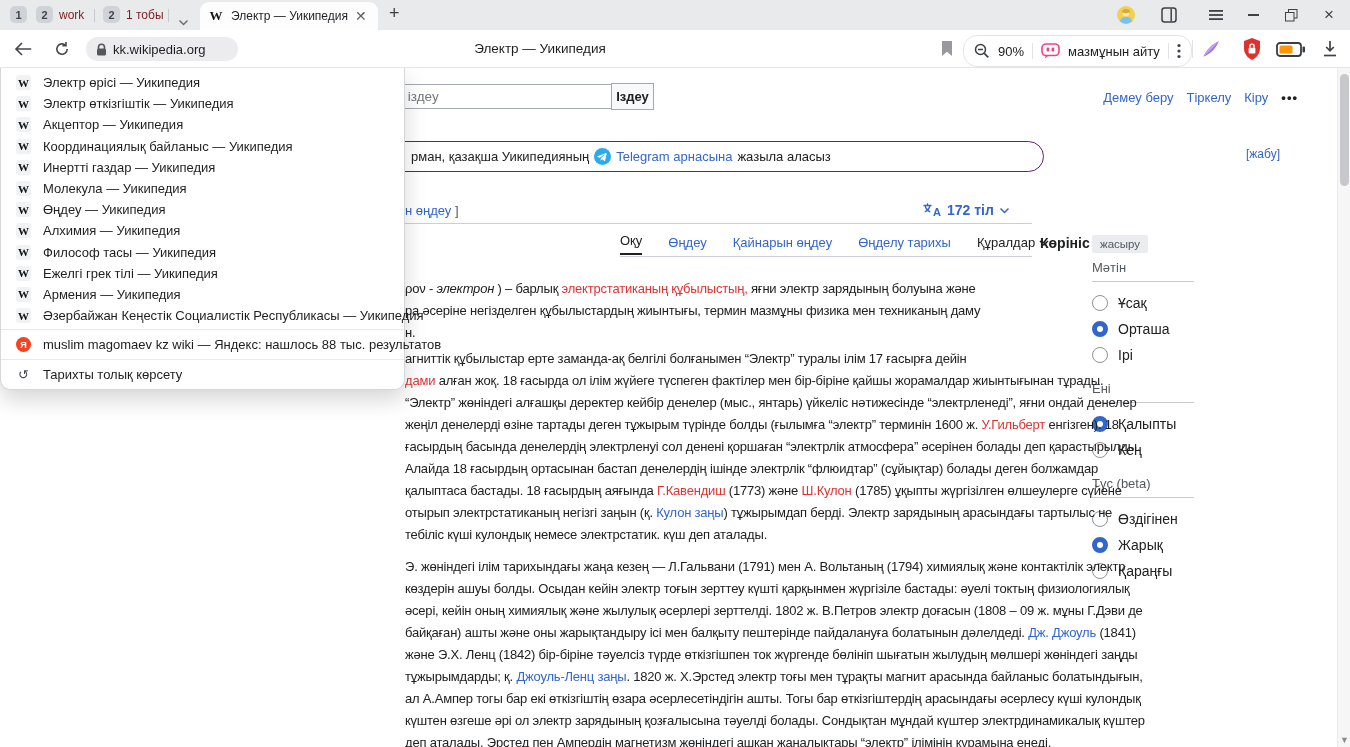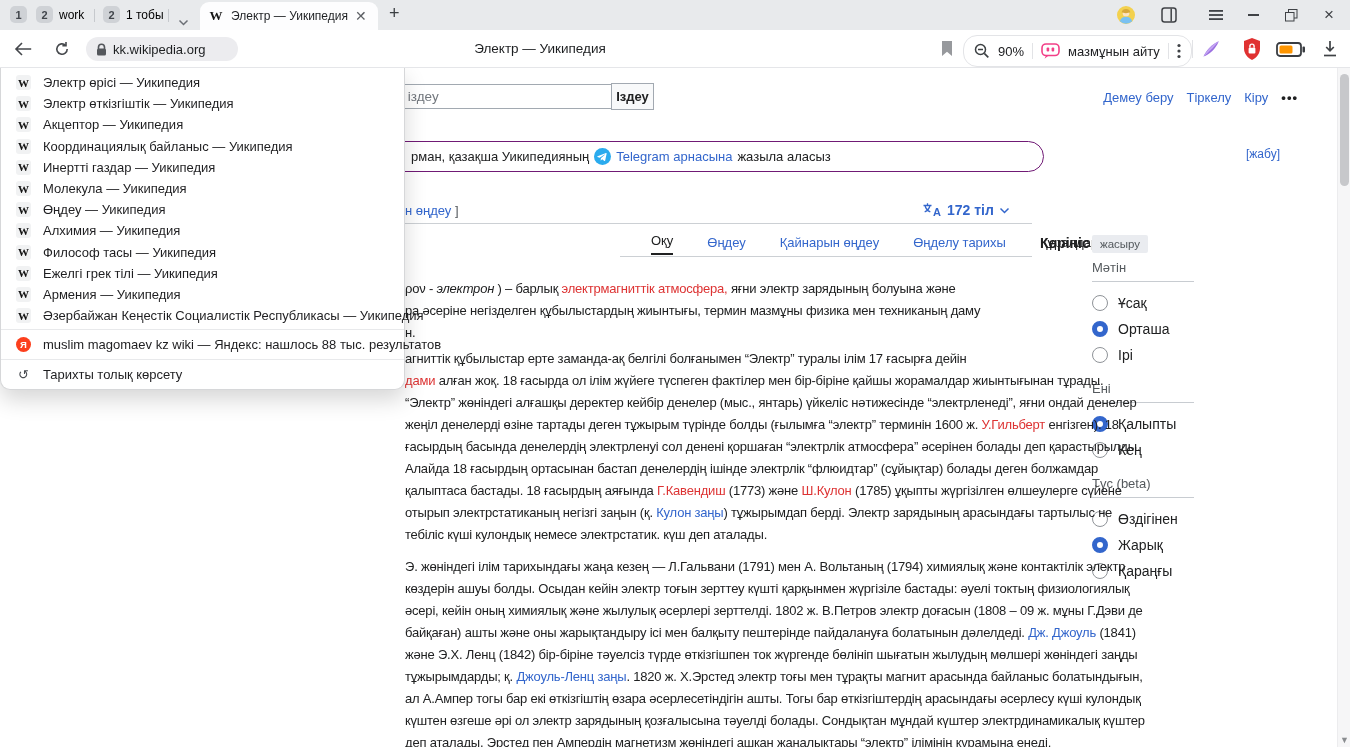--- a/index.html
+++ b/index.html
@@ -5,21 +5,21 @@
   * { margin:0; padding:0; box-sizing:border-box; }
   html,body { width:1350px; height:747px; overflow:hidden; }
   body { font-family:"Liberation Sans", sans-serif; background:#fff; }
   #app { position:relative; width:1350px; height:747px; background:#fff; }
 
   
   .tabstrip { position:absolute; left:0; top:0; width:1350px; height:30px; background:#e8eaec; z-index:60; }
   .grp { position:absolute; top:6px; display:flex; align-items:center; gap:6px; }
   .badge { display:inline-flex; width:17px; height:17px; border-radius:5px; background:#cfd2d6; color:#41454b;
            font-size:11px; font-weight:bold; align-items:center; justify-content:center; }
-  .grp-label { font-size:12px; color:#000000; }
+  .grp-label { font-size:12px; color:#7f1d1d; }
   .vsep { position:absolute; top:9px; width:1px; height:13px; background:#c6c9cd; }
   .activetab { position:absolute; left:200px; top:2px; width:178px; height:28px; background:#fdfdfe;
                border-radius:9px 9px 0 0; display:flex; align-items:center; padding:0 8px; z-index:61; }
   .favicon-w { width:16px; height:16px; font-family:"Liberation Serif", serif; font-weight:bold; font-size:13px;
                color:#161616; display:inline-flex; align-items:center; justify-content:center; }
   .tabtitle { font-size:12px; color:#1f2124; margin-left:7px; white-space:nowrap; overflow:hidden; width:118px; }
   .tabclose { margin-left:6px; color:#5d6065; font-size:14px; line-height:14px; cursor:default; }
   .newtab { position:absolute; left:389px; top:3px; font-size:18px; color:#3c4043; }
   .winbtn { position:absolute; top:0; height:30px; display:flex; align-items:center; justify-content:center; width:26px; }
 
@@ -61,21 +61,21 @@
   .nav-dots { font-size:13px; color:#202122; font-weight:bold; letter-spacing:1px; }
   .banner { position:absolute; left:345px; top:141px; width:699px; height:31px; border:1px solid #701a75; border-radius:16px; background:#fff; }
   .banner-inner { position:absolute; left:65px; top:6px; display:flex; align-items:center; gap:5px; font-size:13px; color:#202122; white-space:nowrap; }
   .blue { color:#3366cc; }
   .closelink { position:absolute; left:1246px; top:147px; font-size:12px; color:#3366cc; }
   .editfrag { position:absolute; left:405px; top:203px; font-size:13px; }
   .editfrag .b { color:#54595d; }
   .langwidget { position:absolute; left:922px; top:202px; display:flex; align-items:center; gap:5px; }
   .langwidget .lt { font-size:14px; font-weight:bold; color:#3366cc; }
   .titlehr { position:absolute; left:340px; top:223px; width:692px; height:1px; background:#ccd0d4; }
-  .wtabs { position:absolute; left:620px; top:233px; display:flex; gap:34px; align-items:flex-end; height:22px;margin-left:31px; }
+  .wtabs { position:absolute; left:620px; top:233px; display:flex; gap:26px; align-items:flex-end; height:22px; }
   .wtab { font-size:13px; color:#3366cc; padding-bottom:5px; white-space:nowrap; display:flex; gap:4px; align-items:center;}
   .wtab.active { color:#202122; border-bottom:2px solid #202122; }
   .wtab.plain { color:#202122; }
   .tabshr { position:absolute; left:620px; top:256px; width:412px; height:1px; background:#ccd0d4; }
   .viewlbl { position:absolute; left:1040px; top:235px; font-size:14px; font-weight:bold; color:#202122; }
   .hidechip { position:absolute; left:1092px; top:235px; font-size:11.5px; color:#54595d; background:#eaecf0;
               padding:3px 8px; border-radius:2px; }
 
   .appearance { position:absolute; left:1092px; top:260px; width:102px; }
   .ap-title { font-size:13px; color:#54595d; padding-bottom:6px; border-bottom:1px solid #c8ccd1; margin-bottom:8px; }
@@ -340,21 +340,21 @@
         <span class="ap-lab">Жарық</span>
       </div>
       <div class="ap-row">
         <span class="radio"></span>
         <span class="ap-lab">Қараңғы</span>
       </div>
     </div>
 
   <div id="paras">
       <div class="para" style="top: 278px;">
-        <div class="tl"><span>ρον - </span><span class="ital">электрон</span><span> ) – барлық </span><span class="lred">электрмагниттік атмосфера,</span><span> яғни электр зарядының болуына және</span></div>
+        <div class="tl"><span>ρον - </span><span class="ital">электрон</span><span> ) – барлық </span><span class="lred">электрстатиканың құбылыстың,</span><span> яғни электр зарядының болуына және</span></div>
         <div class="tl"><span>ра әсеріне негізделген құбылыстардың жиынтығы, термин мазмұны физика мен техниканың даму</span></div>
         <div class="tl"><span>н.</span></div>
       </div>
       <div class="para" style="top: 348px;">
         <div class="tl"><span>агниттік құбылыстар ерте заманда-ақ белгілі болғанымен “Электр” туралы ілім 17 ғасырға дейін</span></div>
         <div class="tl"><span class="lred">дами</span><span> алған жоқ. 18 ғасырда ол ілім жүйеге түспеген фактілер мен бір-біріне қайшы жорамалдар жиынтығынан тұрады.</span></div>
         <div class="tl"><span>“Электр” жөніндегі алғашқы деректер кейбір денелер (мыс., янтарь) үйкеліс нәтижесінде “электрленеді”, яғни ондай денелер</span></div>
         <div class="tl"><span>жеңіл денелерді өзіне тартады деген тұжырым түрінде болды (ғылымға “электр” терминін 1600 ж. </span><span class="lred">У.Гильберт</span><span> енгізген). 18</span></div>
         <div class="tl"><span>ғасырдың басында денелердің электрленуі сол денені қоршаған “электрлік атмосфера” әсерінен болады деп қарастырылды.</span></div>
         <div class="tl"><span>Алайда 18 ғасырдың ортасынан бастап денелердің ішінде электрлік “флюидтар” (сұйықтар) болады деген болжамдар</span></div>

